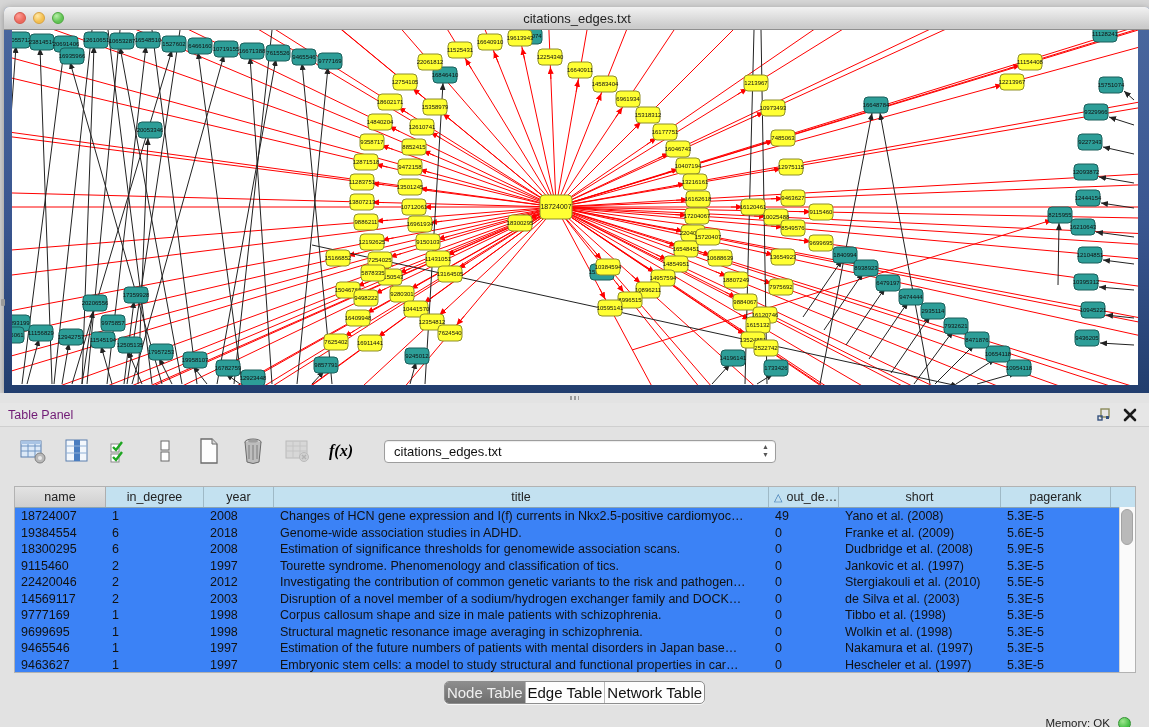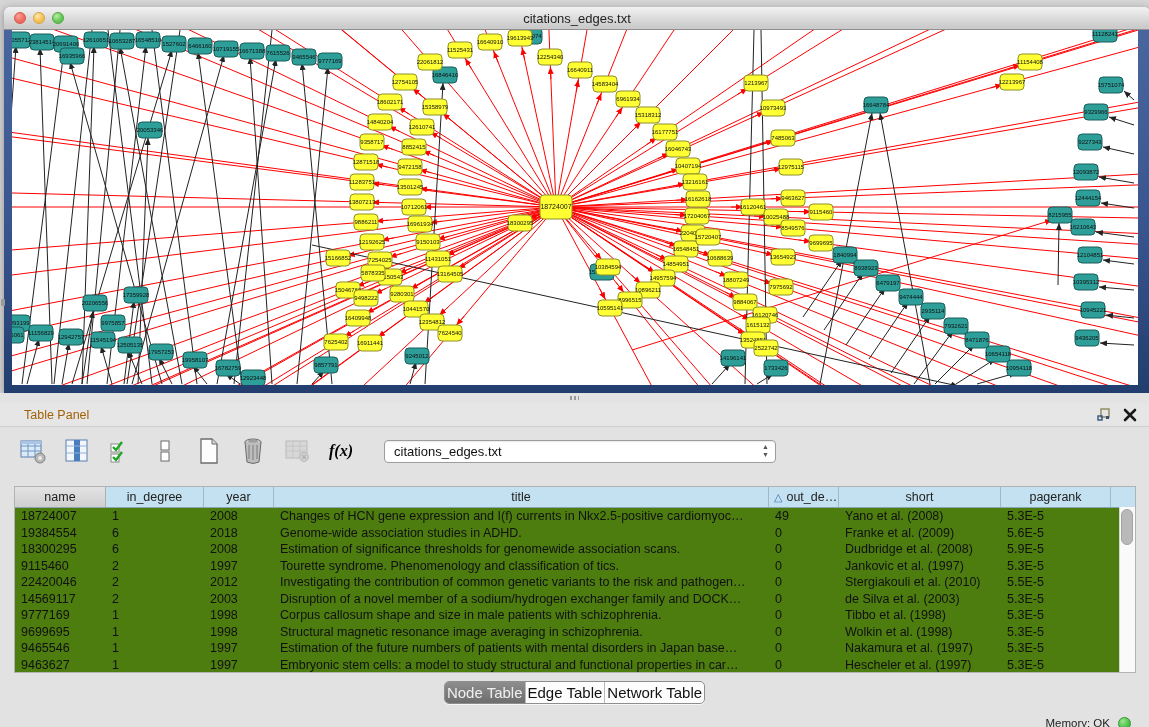--- a/index.html
+++ b/index.html
@@ -38,38 +38,38 @@
   .side-mark{position:absolute;left:1px;top:299px;width:4px;height:7px;background:#9a9a9a;border-radius:1px;}
 
   
   .divider{position:absolute;left:0;top:393px;width:1149px;height:10px;background:#e3e3e3;}
   .divider .grip{position:absolute;left:570px;top:3px;width:9px;height:4px;
     background:repeating-linear-gradient(90deg,#9a9a9a 0 2px,transparent 2px 4px);}
 
   
   .table-panel{position:absolute;left:0;top:403px;width:1149px;height:324px;background:#e2e2e2;}
   .panel-titlebar{height:23px;display:flex;align-items:center;background:#e6e6e6;border-bottom:1px solid #cfcfcf;}
-  .panel-title{font-size:12.5px;color:#a16207;margin-left:24px;}
+  .panel-title{font-size:12.5px;color:#701a75;margin-left:8px;}
   .panel-title-icons{margin-left:auto;display:flex;align-items:center;gap:12px;margin-right:12px;}
   .panel-icon{width:14px;height:14px;cursor:pointer;}
 
   .toolbar{height:48px;display:flex;align-items:center;padding-left:18px;gap:14px;}
   .tool-btn{width:30px;height:30px;border:none;background:transparent;padding:1px;cursor:pointer;display:flex;align-items:center;justify-content:center;}
   .fx{font-family:"Liberation Serif",serif;font-style:italic;font-size:16px;font-weight:bold;color:#000000;}
   .combo{
     margin-left:14px;width:392px;height:23px;background:#fff;
     border:1px solid #9d9d9d;border-radius:4px;display:flex;align-items:center;
     font-size:13px;color:#111;padding-left:9px;box-sizing:border-box;position:relative;cursor:pointer;
     box-shadow:inset 0 1px 1px rgba(0,0,0,.08);
   }
   .combo .steppers{position:absolute;right:6px;top:2px;font-size:7px;line-height:8px;color:#555;text-align:center;}
 
   .datatable{
     position:absolute;left:14px;top:83px;width:1122px;height:187px;
-    background:#4d7c0f;border:1px solid #b2b2b2;box-sizing:border-box;overflow:hidden;
+    background:#3b82f6;border:1px solid #b2b2b2;box-sizing:border-box;overflow:hidden;
   }
   .thead{display:flex;height:20px;background:#c3e1f0;border-bottom:1px solid #8aa4b2;}
   .th{
     font-size:12.5px;color:#222;display:flex;align-items:center;justify-content:center;
     border-right:1px solid #9fb9c6;box-sizing:border-box;cursor:pointer;white-space:nowrap;overflow:hidden;
   }
   .th.gray{background:linear-gradient(180deg,#e3e3e3,#cfcfcf);border-right:1px solid #aeaeae;}
   .th .sort{color:#3875b0;margin-right:4px;font-size:11px;}
   .th.left{justify-content:flex-start;padding-left:5px;}
   .tbody .tr{display:flex;height:16.5px;align-items:center;cursor:default;}

